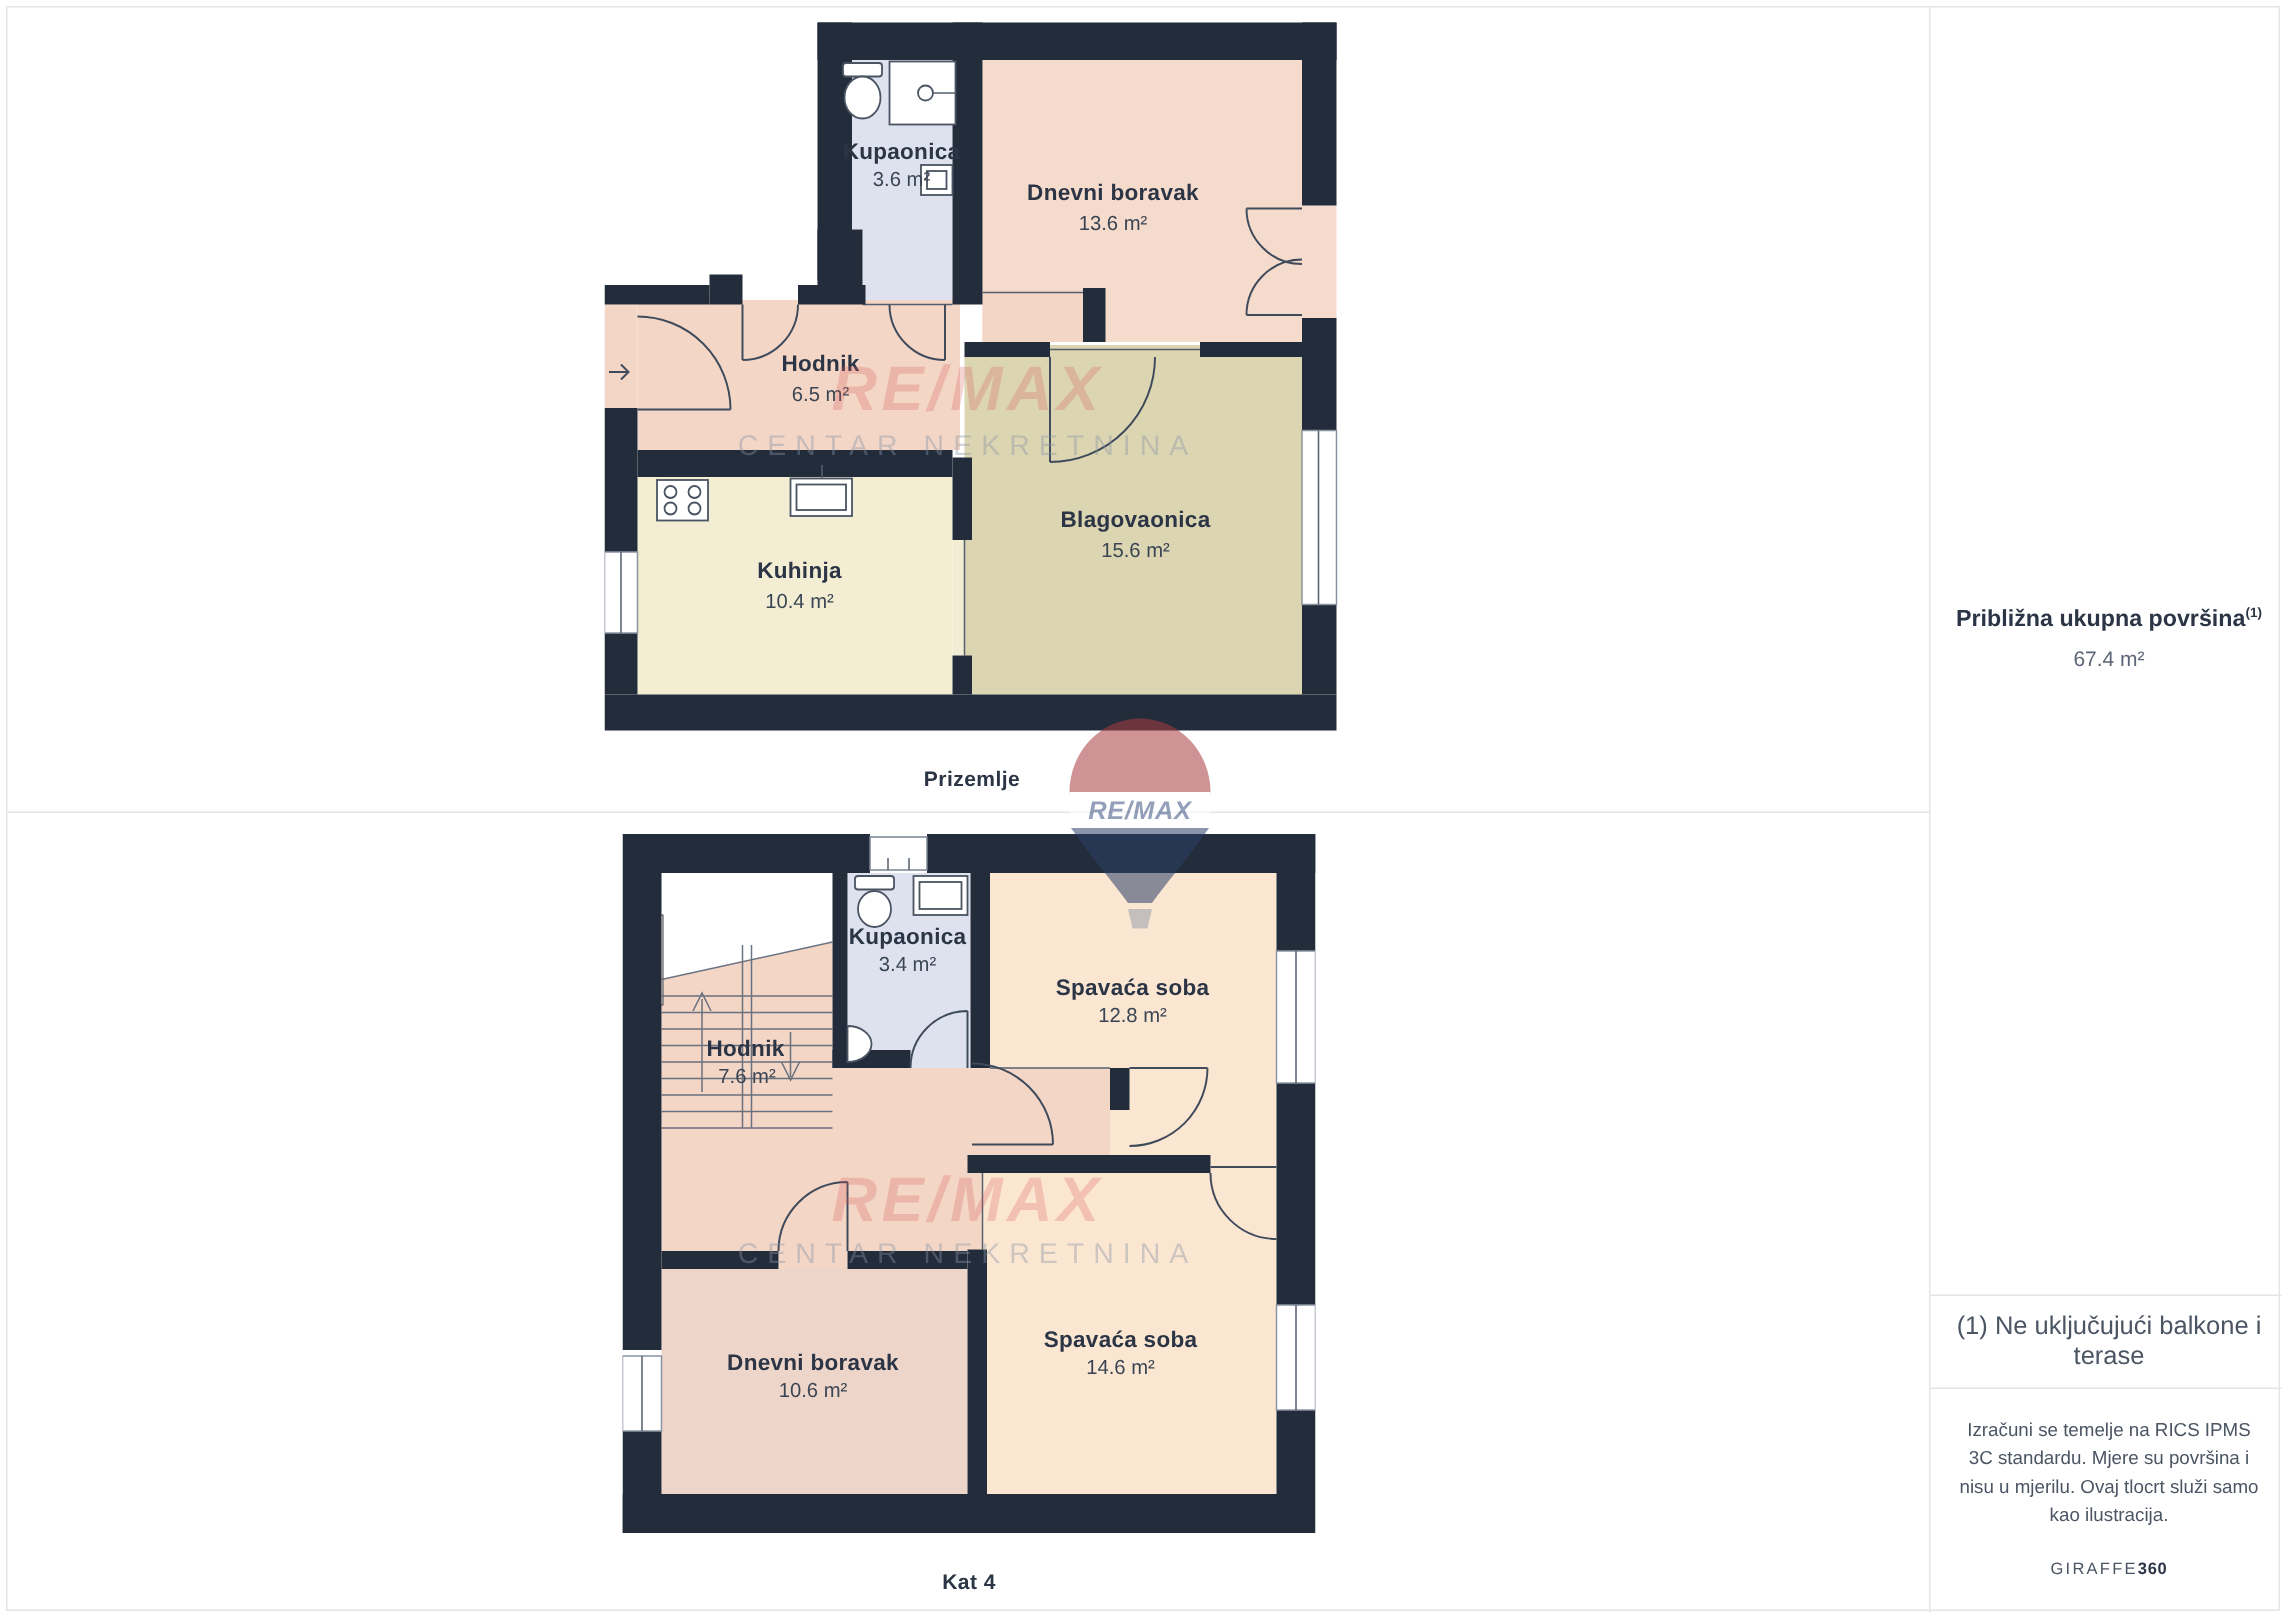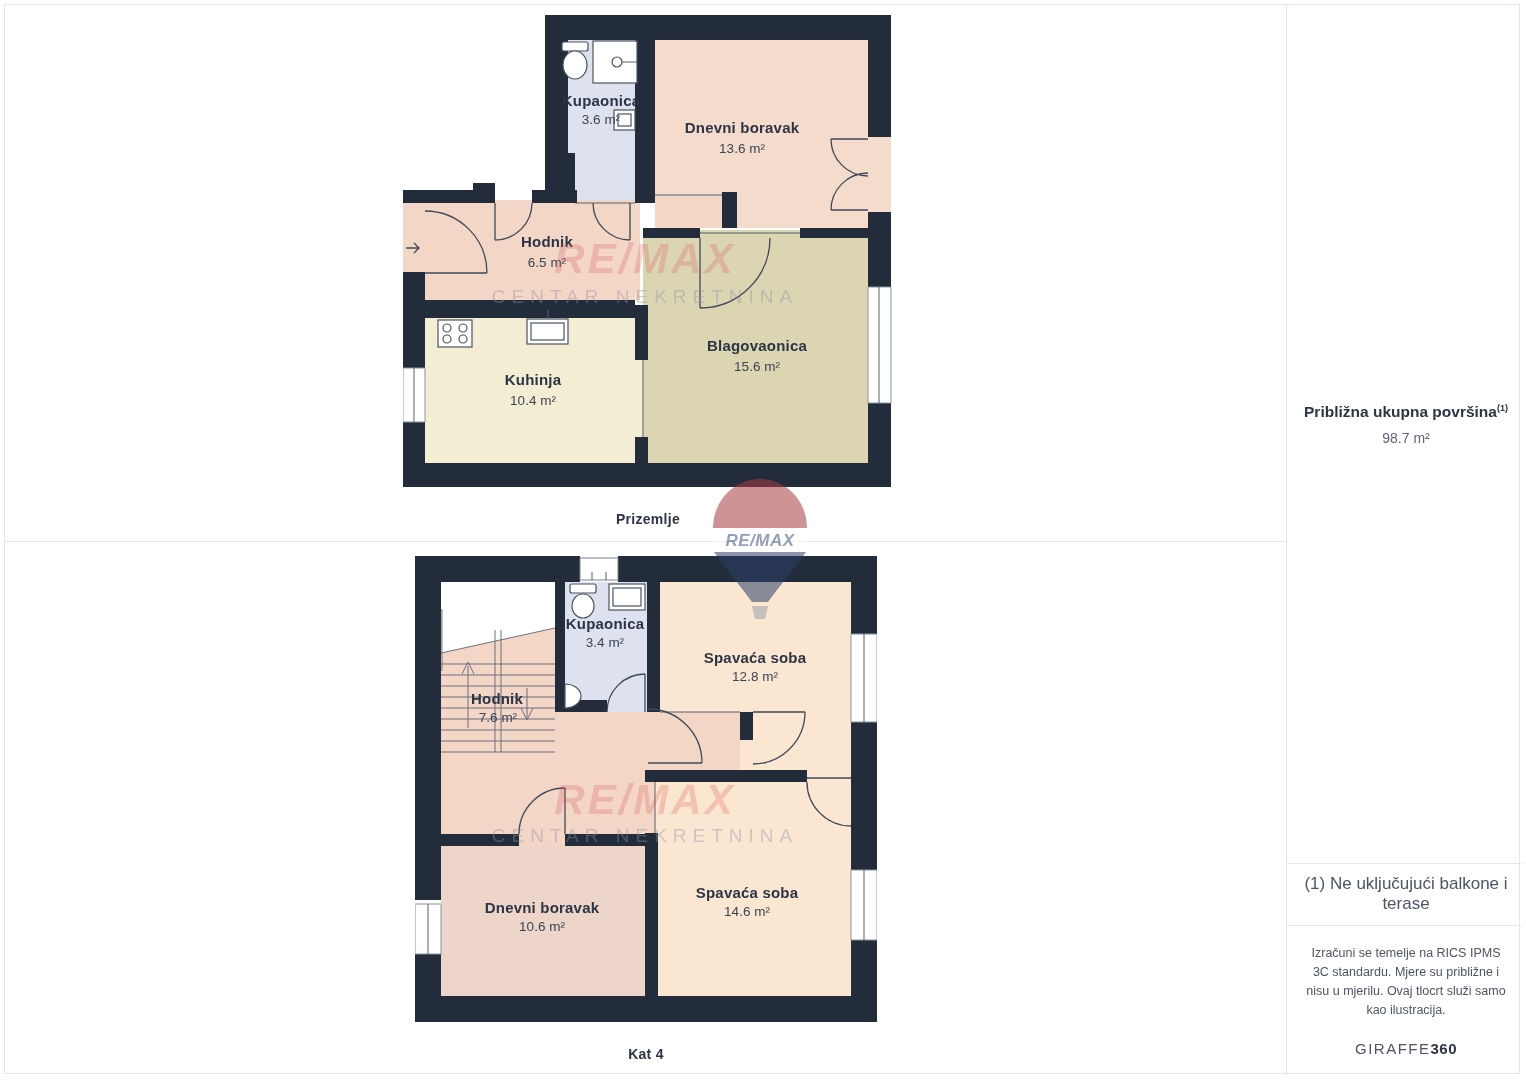--- a/index.html
+++ b/index.html
@@ -7,21 +7,21 @@
   .abs{position:absolute;}
   .frame{left:4px;top:4px;width:1516px;height:1070px;border:1px solid var(--line);box-sizing:border-box;}
   .hline,.vline{background:var(--line);}
   .floor-label{font-weight:bold;font-size:14px;color:var(--label);text-align:center;letter-spacing:.3px;}
   
   .sb-title{font-weight:bold;font-size:15.5px;color:var(--label);text-align:center;}
   .sb-title sup{font-size:9px;font-weight:bold;}
   .sb-value{font-size:14px;color:var(--muted);text-align:center;margin-top:9px;}
   .sb-note{font-size:17px;color:var(--muted2);text-align:center;display:flex;align-items:center;justify-content:center;}
   .sb-disc{font-size:12.5px;color:var(--muted2);text-align:center;line-height:19px;}
-  .sb-brand{font-size:15px;color:var(--label);text-align:center;margin-top:20px;}
+  .sb-brand{font-size:11px;color:var(--label);text-align:center;margin-top:20px;}
   .sb-brand .g1{letter-spacing:1.5px;color:#4b5563;}
   .sb-brand .g2{font-weight:bold;letter-spacing:.5px;}
   
   svg{display:block;}
   .wall{fill:var(--wall);}
   .f-blue{fill:var(--room_blue);} .f-pink{fill:var(--room_pink);} .f-salmon{fill:var(--room_salmon);}
   .f-cream{fill:var(--room_cream);} .f-tan{fill:var(--room_tan);} .f-peach{fill:var(--room_peach);}
   .f-dusty{fill:var(--room_dusty);} .f-white{fill:#ffffff;}
   .thin{stroke:#55606e;stroke-width:1;fill:none;}
   .arc{stroke:#3f4a5a;stroke-width:1.3;fill:none;}
@@ -274,19 +274,19 @@
 <svg class="abs" style="left:710px;top:476px;opacity:.55;" width="100" height="145" viewBox="0 0 100 145">
   <path d="M3,52 A47,49 0 0 1 97,52 L97,53 L3,53 Z" fill="#a93c3f"></path>
   <rect x="3" y="52" width="94" height="24" fill="#ffffff"></rect>
   <text class="balloon-txt" x="50" y="70" text-anchor="middle">RE/MAX</text>
   <path d="M4,76 C18,96 32,112 42,126 L58,126 C68,112 82,96 96,76 Z" fill="#2c3f68"></path>
   <path d="M42,130 L58,130 L55,143 L45,143 Z" fill="#98a0ad"></path>
 </svg>
 
 <div class="abs" style="left:1296px;top:403px;width:220px;">
   <div class="sb-title"><span>Približna ukupna površina</span><sup>(1)</sup></div>
-  <div class="sb-value">98.7 m²</div>
+  <div class="sb-value">67.4 m²</div>
 </div>
 <div class="abs sb-note" style="left:1296px;top:864px;width:220px;height:60px;">(1) Ne uključujući balkone i terase</div>
 <div class="abs" style="left:1306px;top:944px;width:200px;">
-  <div class="sb-disc">Izračuni se temelje na RICS IPMS 3C standardu. Mjere su približne i nisu u mjerilu. Ovaj tlocrt služi samo kao ilustracija.</div>
+  <div class="sb-disc">Izračuni se temelje na RICS IPMS 3C standardu. Mjere su površina i nisu u mjerilu. Ovaj tlocrt služi samo kao ilustracija.</div>
   <div class="sb-brand"><span class="g1">GIRAFFE</span><span class="g2">360</span></div>
 </div>
 
 </body></html>

